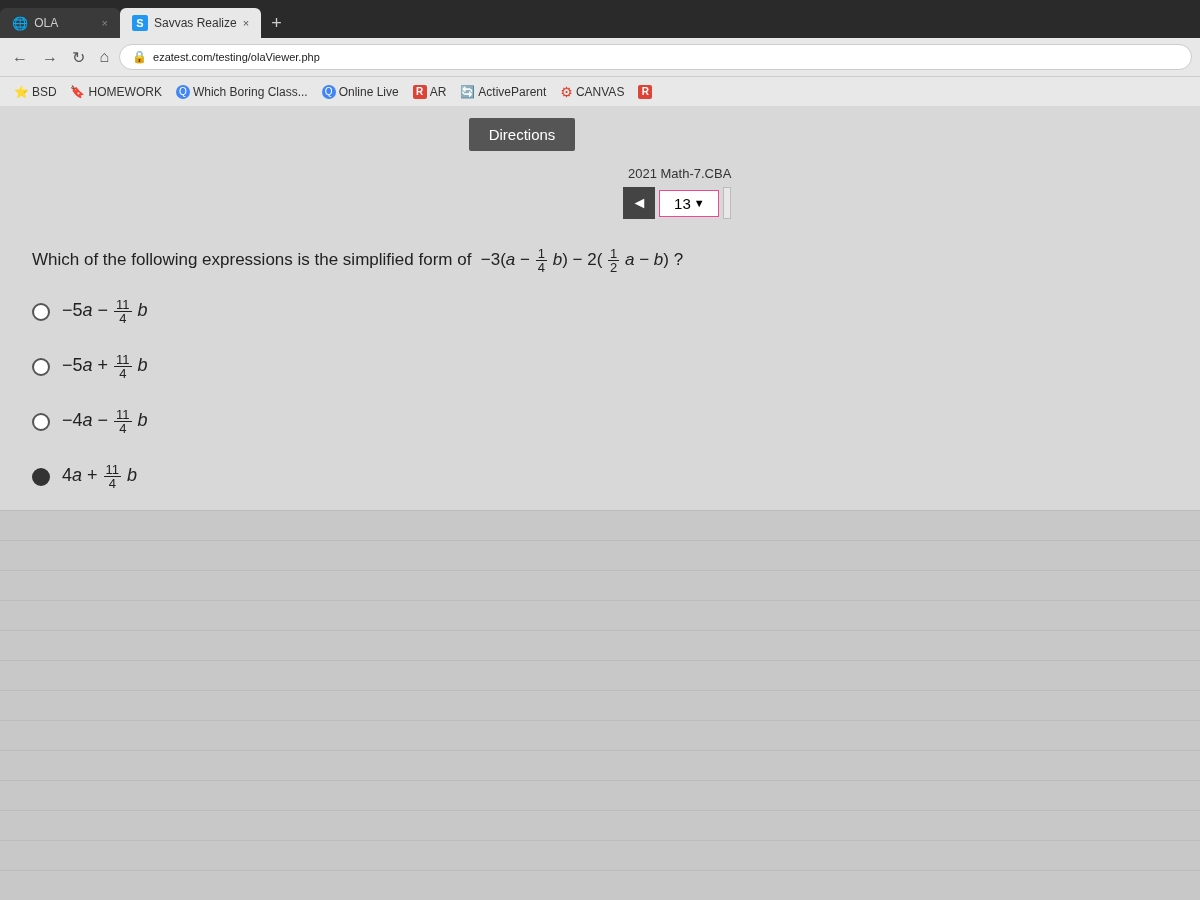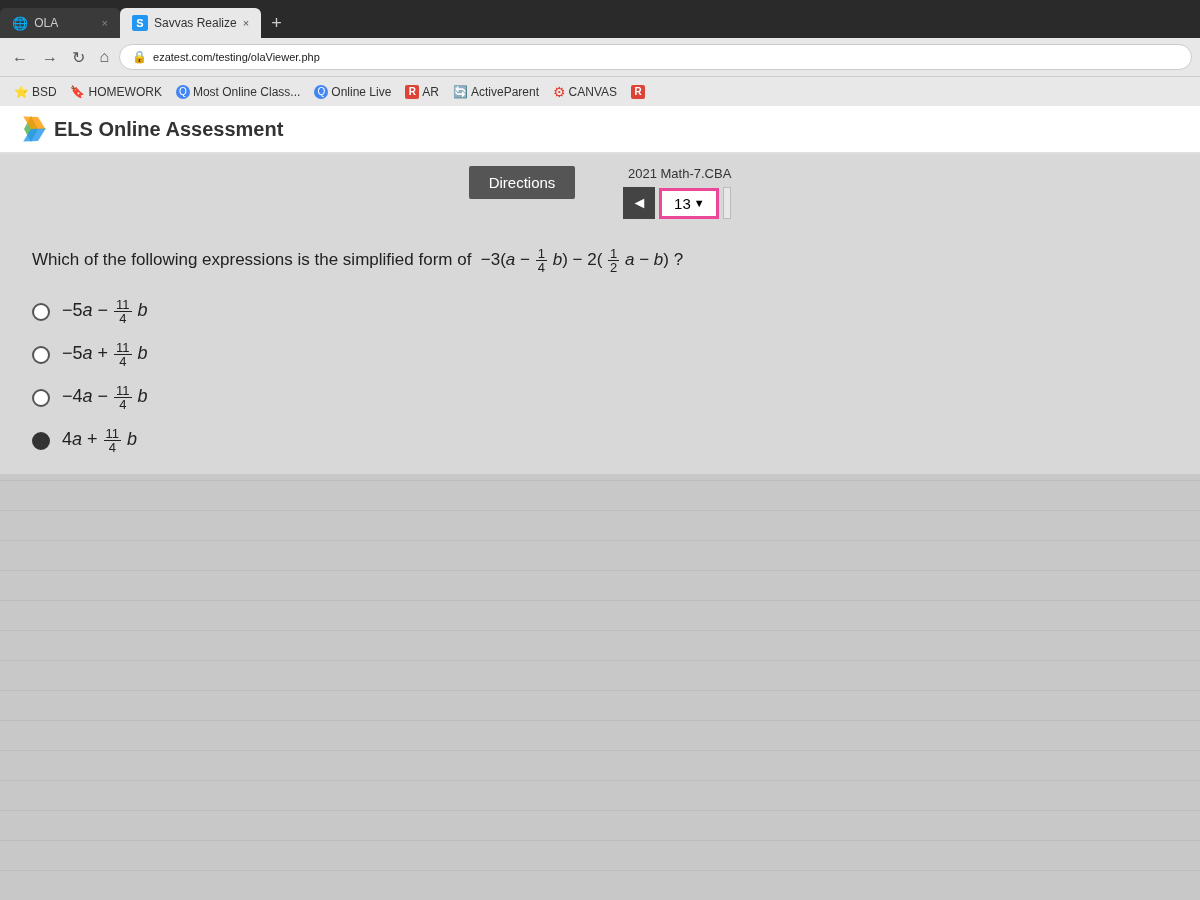--- a/index.html
+++ b/index.html
@@ -36,35 +36,35 @@
     
     .els-header { background: white; padding: 8px 16px; display: flex; align-items: center; gap: 8px; border-bottom: 2px solid #e0e0e0; }
     .els-title { font-size: 20px; font-weight: bold; color: #333; }
 
     
     .assessment-area { background: #d8d8d8; padding: 0; position: relative; }
 
     
     .top-bar { display: flex; align-items: flex-start; justify-content: center; padding: 12px 16px 8px 16px; gap: 48px; }
     .directions-btn { background: #555; color: white; border: none; padding: 8px 20px; font-size: 15px; cursor: pointer; border-radius: 2px; }
-    .question-info { text-align: right; }
+    .question-info { text-align: right; margin-top: 48px; }
     .assessment-name { font-size: 13px; color: #333; margin-bottom: 6px; }
     .question-nav { display: flex; align-items: center; gap: 4px; }
     .nav-arrow-btn { background: #444; color: white; border: none; width: 32px; height: 32px; font-size: 16px; cursor: pointer; display: flex; align-items: center; justify-content: center; }
-    .question-num-btn { background: white; border: 3px solid #ec4899; padding: 4px 10px; font-size: 15px; cursor: pointer; display: flex; align-items: center; gap: 3px; min-width: 60px; justify-content: center; }
+    .question-num-btn { background: white; border: 1px solid #ec4899; padding: 4px 10px; font-size: 15px; cursor: pointer; display: flex; align-items: center; gap: 3px; min-width: 60px; justify-content: center; }
     .right-bracket { background: #e8e8e8; border: 1px solid #bbb; width: 8px; height: 32px; }
 
     
     .question-content { padding: 20px 32px; background: #d8d8d8; }
     .question-text { font-size: 17px; color: #222; margin-bottom: 24px; line-height: 1.5; }
     .math-frac { display: inline-flex; flex-direction: column; align-items: center; vertical-align: middle; font-size: 13px; line-height: 1; margin: 0 1px; }
     .math-frac .numer { border-bottom: 1px solid #222; padding: 0 2px; }
     .math-frac .denom { padding: 0 2px; }
 
-    .answer-options { display: flex; flex-direction: column; gap: 16px; }
+    .answer-options { display: flex; flex-direction: column; gap: 28px; }
     .answer-option { display: flex; align-items: center; gap: 12px; font-size: 18px; color: #222; }
     .radio-circle { width: 18px; height: 18px; border-radius: 50%; border: 2px solid #555; background: white; flex-shrink: 0; cursor: pointer; }
     .radio-circle.selected { background: #333; border-color: #333; }
     .option-text { font-size: 18px; }
 
     
     .assessment-bg { background: repeating-linear-gradient(
       0deg,
       transparent,
       transparent 29px,
@@ -106,21 +106,21 @@
     <div class="bookmark">
       <span class="bm-icon">⭐</span>
       <span>BSD</span>
     </div>
     <div class="bookmark">
       <span class="bm-icon">🔖</span>
       <span>HOMEWORK</span>
     </div>
     <div class="bookmark">
       <span class="bm-icon" style="background:#4285F4;color:white;width:14px;height:14px;display:inline-flex;align-items:center;justify-content:center;font-size:10px;border-radius:50%;">Q</span>
-      <span>Most Online Class...</span>
+      <span>Which Boring Class...</span>
     </div>
     <div class="bookmark">
       <span class="bm-icon" style="background:#4285F4;color:white;width:14px;height:14px;display:inline-flex;align-items:center;justify-content:center;font-size:10px;border-radius:50%;">Q</span>
       <span>Online Live</span>
     </div>
     <div class="bookmark">
       <span class="bm-icon" style="background:#DB4437;color:white;width:14px;height:14px;display:inline-flex;align-items:center;justify-content:center;font-size:10px;border-radius:2px;font-weight:bold;">R</span>
       <span>AR</span>
     </div>
     <div class="bookmark">
@@ -132,31 +132,20 @@
       <span>CANVAS</span>
     </div>
     <div class="bookmark">
       <span class="bm-icon" style="background:#DB4437;color:white;width:14px;height:14px;display:inline-flex;align-items:center;justify-content:center;font-size:10px;border-radius:2px;font-weight:bold;">R</span>
     </div>
   </div>
 </div>
 
 <div class="page-content assessment-bg">
 
-  <div class="els-header" style="background:white;">
-    <div style="width:30px;height:30px;position:relative;">
-      
-      <svg width="30" height="30" viewBox="0 0 30 30">
-        <polygon points="15,2 22,15 15,28 8,15" fill="#4CAF50" opacity="0.8"></polygon>
-        <polygon points="2,8 15,15 28,8 15,1" fill="#FF9800" opacity="0.8" transform="rotate(30,15,15)"></polygon>
-        <polygon points="2,22 15,15 28,22 15,29" fill="#2196F3" opacity="0.8" transform="rotate(-30,15,15)"></polygon>
-      </svg>
-    </div>
-    <span class="els-title">ELS Online Assessment</span>
-  </div>
 
   <div class="assessment-area">
 
     <div class="top-bar">
       <button class="directions-btn">Directions</button>
       <div class="question-info">
         <div class="assessment-name">2021 Math-7.CBA</div>
         <div class="question-nav">
           <button class="nav-arrow-btn">◄</button>
           <div class="question-num-btn">

